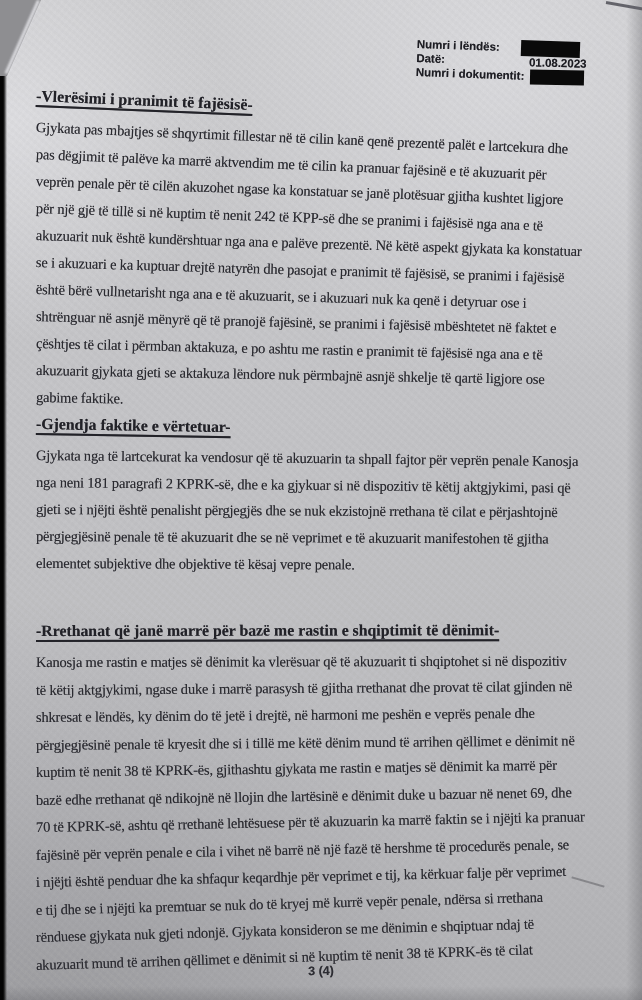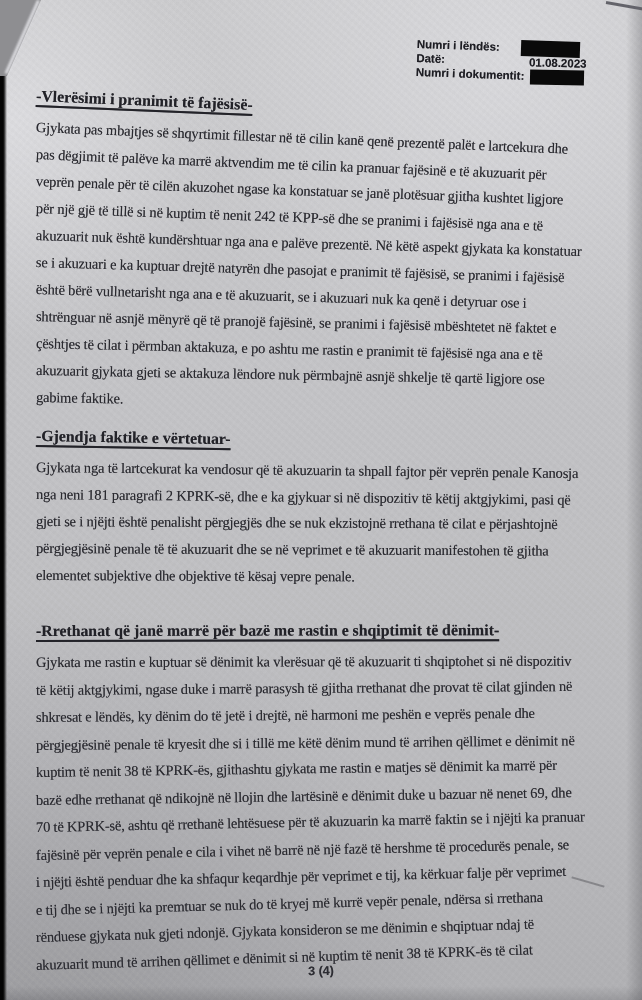--- a/index.html
+++ b/index.html
@@ -38,21 +38,21 @@
   .redact1{position:absolute;left:521px;top:41px;width:59px;height:15.5px;background:#0a0a0a;
       transform:rotate(1.8deg);}
   .redact2{position:absolute;left:530px;top:69.5px;width:54px;height:15px;background:#0a0a0a;
       transform:rotate(1.2deg);}
   .date-value{position:absolute;left:529px;top:56.5px;width:60px;
       font-family:"Liberation Sans","DejaVu Sans",sans-serif;font-size:11.5px;font-weight:600;
       color:#1b1b21;transform:rotate(1.5deg);text-shadow:0 0 .5px rgba(27,27,33,.5);}
   
   .docbody{position:absolute;inset:0;color:#28282e;}
   .sec{position:absolute;left:36px;width:574px;}
-  .sec1{top:86px;} .sec2{top:426px;} .sec3{top:621px;}
+  .sec1{top:86px;} .sec2{top:414px;} .sec3{top:621px;}
   .heading{font-size:15.8px;font-weight:bold;text-decoration:underline;
       text-decoration-thickness:1.6px;text-underline-offset:4px;white-space:nowrap;
       height:24px;line-height:20px;color:#222228;text-shadow:0 0 .6px rgba(34,34,40,.6);
       transform-origin:left center;}
   .secbody{margin-top:4px;}
   .bline{white-space:nowrap;font-size:14.5px;letter-spacing:-0.2px;height:27px;line-height:27px;
       color:#2a2a30;text-shadow:0 0 .6px rgba(42,42,48,.55);transform-origin:left center;}
   .sec3 .bline{height:27.5px;line-height:27.5px;}
   .footer{position:absolute;left:0;top:964px;width:642px;text-align:center;
       font-family:"Liberation Sans","DejaVu Sans",sans-serif;font-size:12.5px;font-weight:600;
@@ -104,21 +104,21 @@
           <div class="bline jline" style="word-spacing: 0px; transform: rotate(0.64deg);">Gjykata nga të lartcekurat ka vendosur që të akuzuarin ta shpall fajtor për veprën penale Kanosja</div>
           <div class="bline jline" style="word-spacing: 0px; transform: rotate(0.605deg);">nga neni 181 paragrafi 2 KPRK-së, dhe e ka gjykuar si në dispozitiv të këtij aktgjykimi, pasi që</div>
           <div class="bline jline" style="word-spacing: 0px; transform: rotate(0.32deg);">gjeti se i njëjti është penalisht përgjegjës dhe se nuk ekzistojnë rrethana të cilat e përjashtojnë</div>
           <div class="bline jline" style="word-spacing: 0px; transform: rotate(0.285deg);">përgjegjësinë penale të të akuzuarit dhe se në veprimet e të akuzuarit manifestohen të gjitha</div>
           <div class="bline jline" style="word-spacing: 0px; transform: rotate(0.25deg);">elementet subjektive dhe objektive të kësaj vepre penale.</div>
         </div>
       </div>
       <div class="sec sec3">
         <div class="heading jline noj" style="transform: rotate(-0.1deg);">-Rrethanat që janë marrë për bazë me rastin e shqiptimit të dënimit-</div>
         <div class="secbody">
-          <div class="bline jline" style="word-spacing: 0px; transform: rotate(-0.14deg);">Gjykata me rastin e kuptuar së dënimit ka vlerësuar që të akuzuarit ti shqiptohet si në dispozitiv</div>
+          <div class="bline jline" style="word-spacing: 0px; transform: rotate(-0.14deg);">Kanosja me rastin e matjes së dënimit ka vlerësuar që të akuzuarit ti shqiptohet si në dispozitiv</div>
           <div class="bline jline" style="word-spacing: 0px; transform: rotate(-0.428deg);">të këtij aktgjykimi, ngase duke i marrë parasysh të gjitha rrethanat dhe provat të cilat gjinden në</div>
           <div class="bline jline" style="word-spacing: 0px; transform: rotate(-0.465deg);">shkresat e lëndës, ky dënim do të jetë i drejtë, në harmoni me peshën e veprës penale dhe</div>
           <div class="bline jline" style="word-spacing: 0px; transform: rotate(-0.503deg);">përgjegjësinë penale të kryesit dhe si i tillë me këtë dënim mund të arrihen qëllimet e dënimit në</div>
           <div class="bline jline" style="word-spacing: 0px; transform: rotate(-0.79deg);">kuptim të nenit 38 të KPRK-ës, gjithashtu gjykata me rastin e matjes së dënimit ka marrë për</div>
           <div class="bline jline" style="word-spacing: 0px; transform: rotate(-0.827deg);">bazë edhe rrethanat që ndikojnë në llojin dhe lartësinë e dënimit duke u bazuar në nenet 69, dhe</div>
           <div class="bline jline" style="word-spacing: 0px; transform: rotate(-1.115deg);">70 të KPRK-së, ashtu që rrethanë lehtësuese për të akuzuarin ka marrë faktin se i njëjti ka pranuar</div>
           <div class="bline jline" style="word-spacing: 0px; transform: rotate(-1.153deg);">fajësinë për veprën penale e cila i vihet në barrë në një fazë të hershme të procedurës penale, se</div>
           <div class="bline jline" style="word-spacing: 0px; transform: rotate(-1.19deg);">i njëjti është penduar dhe ka shfaqur keqardhje për veprimet e tij, ka kërkuar falje për veprimet</div>
           <div class="bline jline" style="word-spacing: 0px; transform: rotate(-1.477deg);">e tij dhe se i njëjti ka premtuar se nuk do të kryej më kurrë vepër penale, ndërsa si rrethana</div>
           <div class="bline jline" style="word-spacing: 0px; transform: rotate(-1.515deg);">rënduese gjykata nuk gjeti ndonjë. Gjykata konsideron se me dënimin e shqiptuar ndaj të</div>

